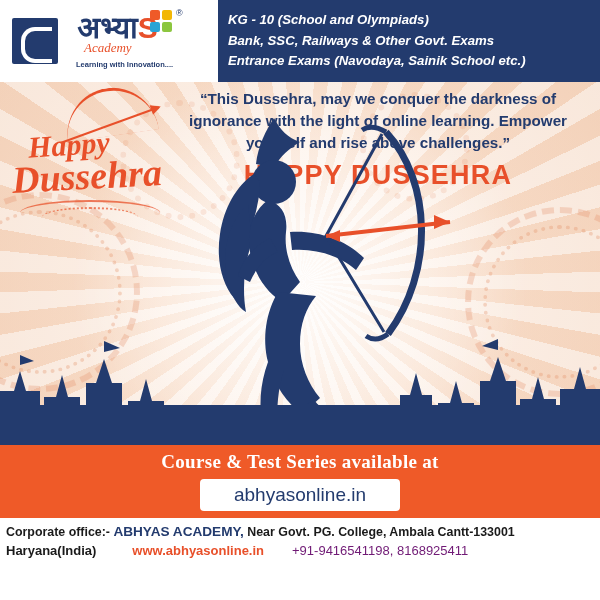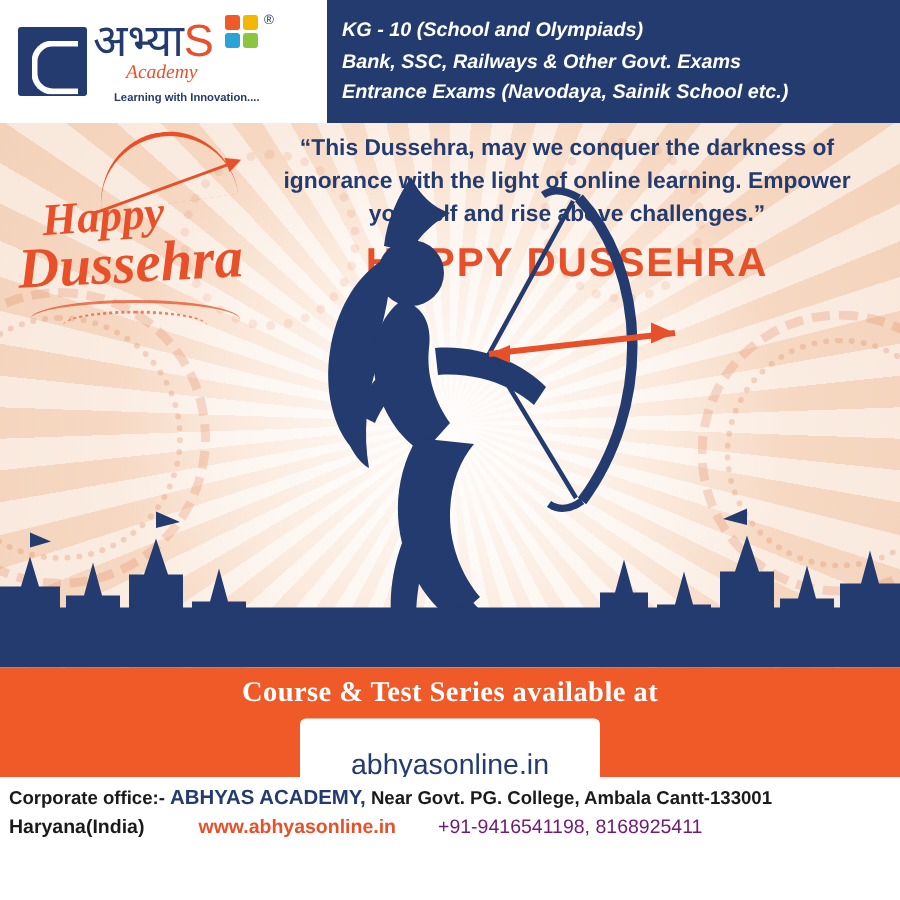--- a/index.html
+++ b/index.html
@@ -39,22 +39,23 @@
     content: "";
     position: absolute;
     left: 9px; top: 9px;
     width: 27px; height: 28px;
     border: 4px solid #ffffff;
     border-right: none;
     border-radius: 14px 0 0 14px;
   }
   .logo-text { line-height: 1; }
   .logo-main {
-    font-size: 30px; font-weight: normal; color: #233b6e;
+    font-size: 30px; font-weight: bold; color: #233b6e;
     letter-spacing: 0px;
+    text-align: center;
   }
   .logo-main .s-red { color: #e8502a; }
   .logo-sub {
     font-family: "Liberation Serif", serif;
     font-style: italic;
     font-size: 13px; color: #e8502a;
     margin-top: -2px; margin-left: 22px;
   }
   .logo-tag {
     font-size: 7.5px; color: #233b6e; font-weight: bold;
@@ -213,21 +214,21 @@
   }
   .cta-title {
     font-family: "Liberation Serif", serif;
     font-weight: bold; font-size: 19px; color: #ffffff;
     letter-spacing: .3px;
   }
   .cta-pill {
     margin-top: 6px;
     background: #ffffff;
     border-radius: 4px;
-    padding: 21px 34px;
+    padding: 5px 34px;
     font-size: 19px; color: #233b6e; font-weight: normal;
     font-family: "Liberation Sans", sans-serif;
   }
 
   
   .footer {
     position: absolute; top: 518px; left: 0;
     width: 600px; height: 82px;
     background: #ffffff;
     padding: 4px 6px 0 6px;

